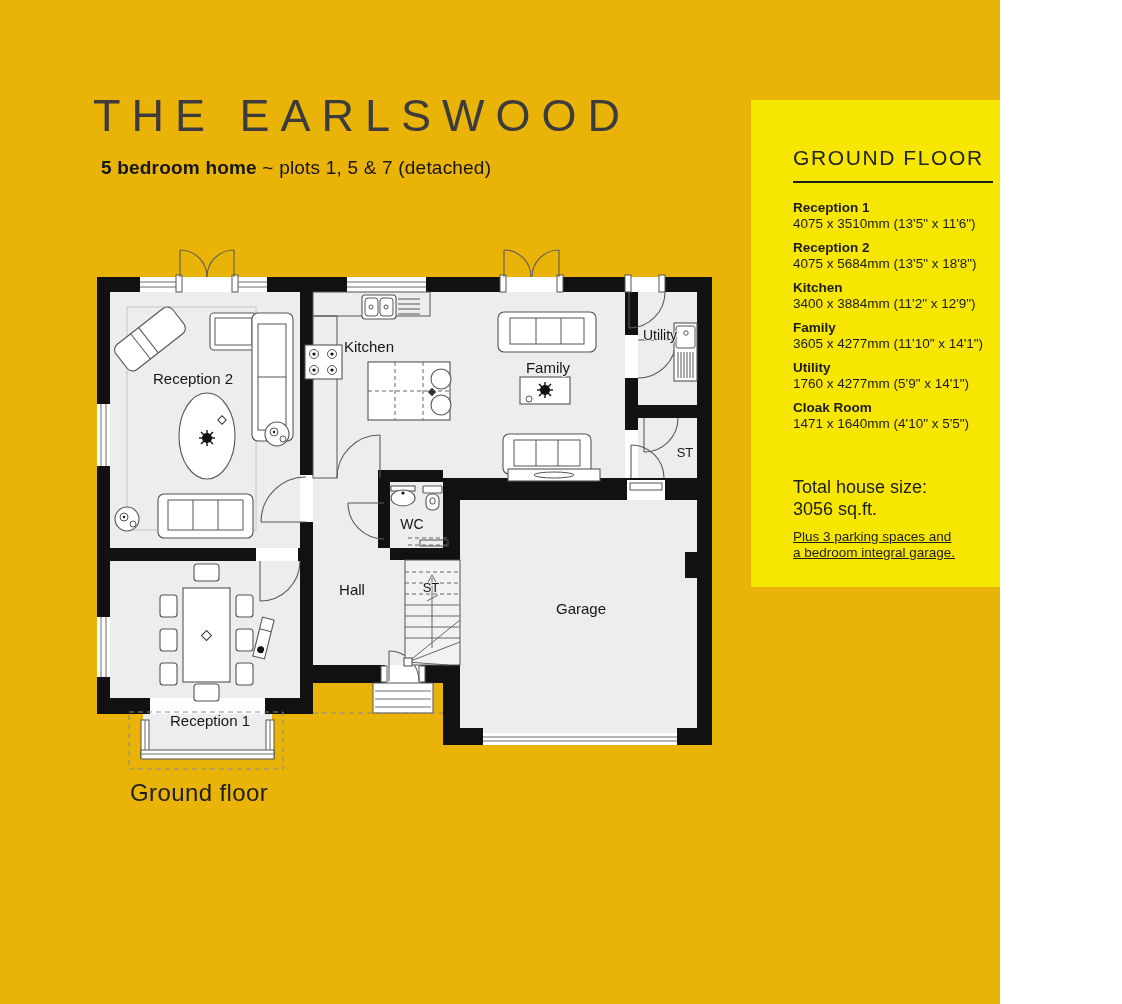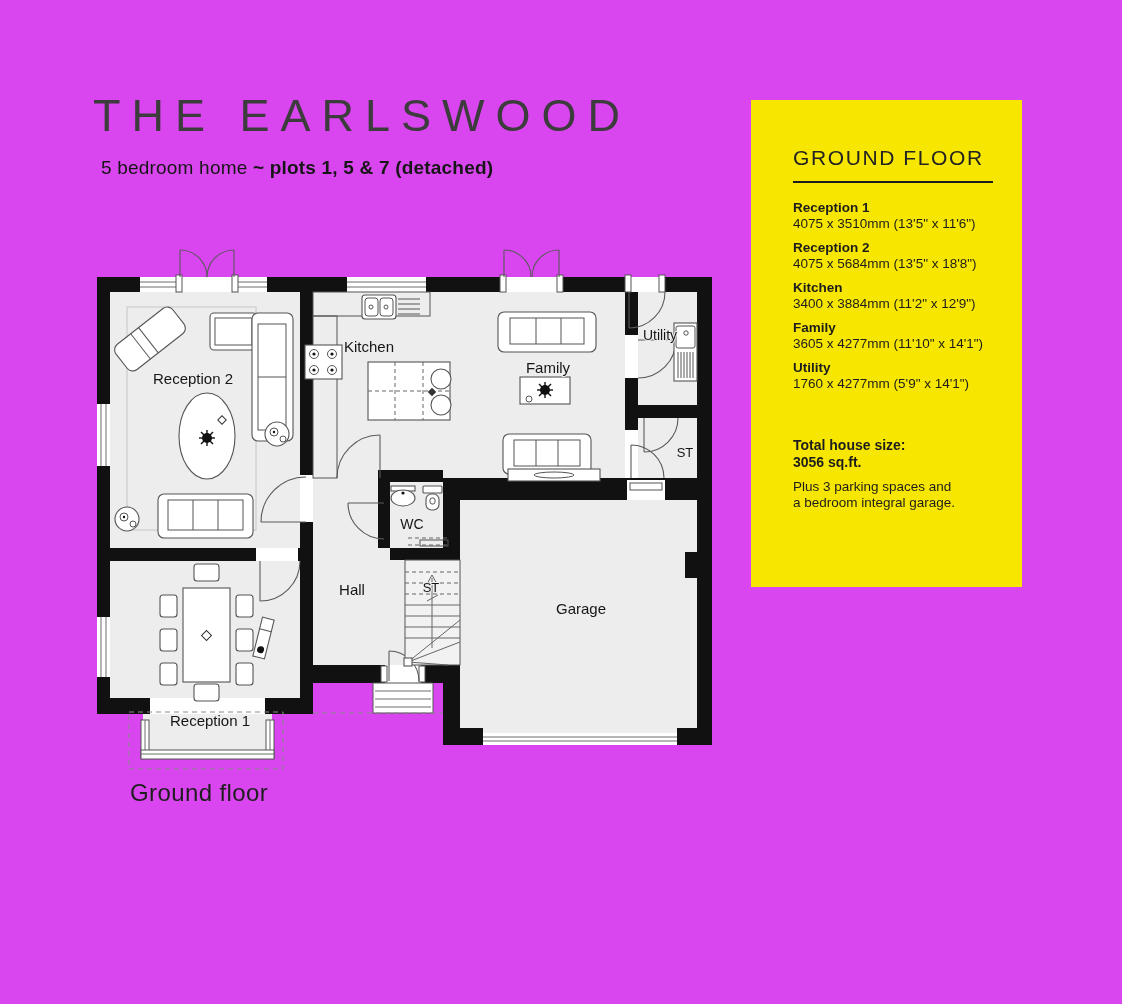--- a/index.html
+++ b/index.html
@@ -1,33 +1,33 @@
 <!DOCTYPE html>
 <html><head>
 <meta charset="utf-8">
 <style>
   html,body{margin:0;padding:0;background:#fff;}
-  .page{position:relative;width:1122px;height:1004px;background:#d946ef;overflow:hidden;
+  .page{position:relative;width:1000px;height:1004px;background:#eab308;overflow:hidden;
         font-family:"Liberation Sans",sans-serif;color:#1d1d1d;}
   
   .title{position:absolute;left:93px;top:90px;font-size:45px;font-weight:100;
          letter-spacing:11px;color:#3c3c3c;white-space:nowrap;}
   .subtitle{position:absolute;left:101px;top:157px;font-size:19px;color:#161616;letter-spacing:.2px;}
-  .subtitle .b{font-weight:400;}
-  .subtitle .r{font-weight:700;}
+  .subtitle .b{font-weight:700;}
+  .subtitle .r{font-weight:400;}
   
   .panel{position:absolute;left:751px;top:100px;width:271px;height:487px;background:#F7E600;
          box-sizing:border-box;padding:46px 26px 0 42px;}
   .panel-heading{font-size:21px;letter-spacing:1.6px;color:#232323;font-weight:500;}
   .panel-rule{width:200px;height:0;border-bottom:2px solid #1c1c1c;margin-top:11px;margin-bottom:17px;}
   .room{margin-bottom:7px;}
   .room .name{font-size:13.5px;font-weight:700;line-height:1.22;}
   .room .dims{font-size:13.5px;font-weight:400;line-height:1.22;}
-  .total{margin-top:44px;font-size:14px;font-weight:700;line-height:1.22;}
-  .note{margin-top:8px;font-size:13.5px;line-height:1.22;}
+  .total{margin-top:44px;font-size:18px;font-weight:400;line-height:1.22;}
+  .note{margin-top:8px;font-size:13.5px;line-height:1.22;text-decoration:underline;}
   
   .plan-caption{position:absolute;left:130px;top:779px;font-size:24px;color:#1e1e1e;letter-spacing:.4px;}
   svg{position:absolute;left:0;top:0;}
   svg text{font-family:"Liberation Sans",sans-serif;fill:#161616;text-anchor:middle;
            paint-order:stroke;stroke:#ededed;stroke-width:2px;}
   .wall{fill:#111;stroke:none;}
   .floor{fill:#ededed;stroke:none;}
   .win{fill:#fff;stroke:none;}
   .thin{stroke:#6c6c6c;stroke-width:1;fill:none;}
   .furn{stroke:#555;stroke-width:1.1;fill:#fff;}
@@ -356,20 +356,24 @@
       <div class="dims">3400 x 3884mm (11'2" x 12'9")</div>
     </div>
     <div class="room">
       <div class="name">Family</div>
       <div class="dims">3605 x 4277mm (11'10" x 14'1")</div>
     </div>
     <div class="room">
       <div class="name">Utility</div>
       <div class="dims">1760 x 4277mm (5'9" x 14'1")</div>
     </div>
+    <div class="room">
+      <div class="name">Cloak Room</div>
+      <div class="dims">1471 x 1640mm (4'10" x 5'5")</div>
+    </div>
 
     <div class="total">
       <div>Total house size:</div>
       <div>3056 sq.ft.</div>
     </div>
     <div class="note">
       <div>Plus 3 parking spaces and</div>
       <div>a bedroom integral garage.</div>
     </div>
   </div>

